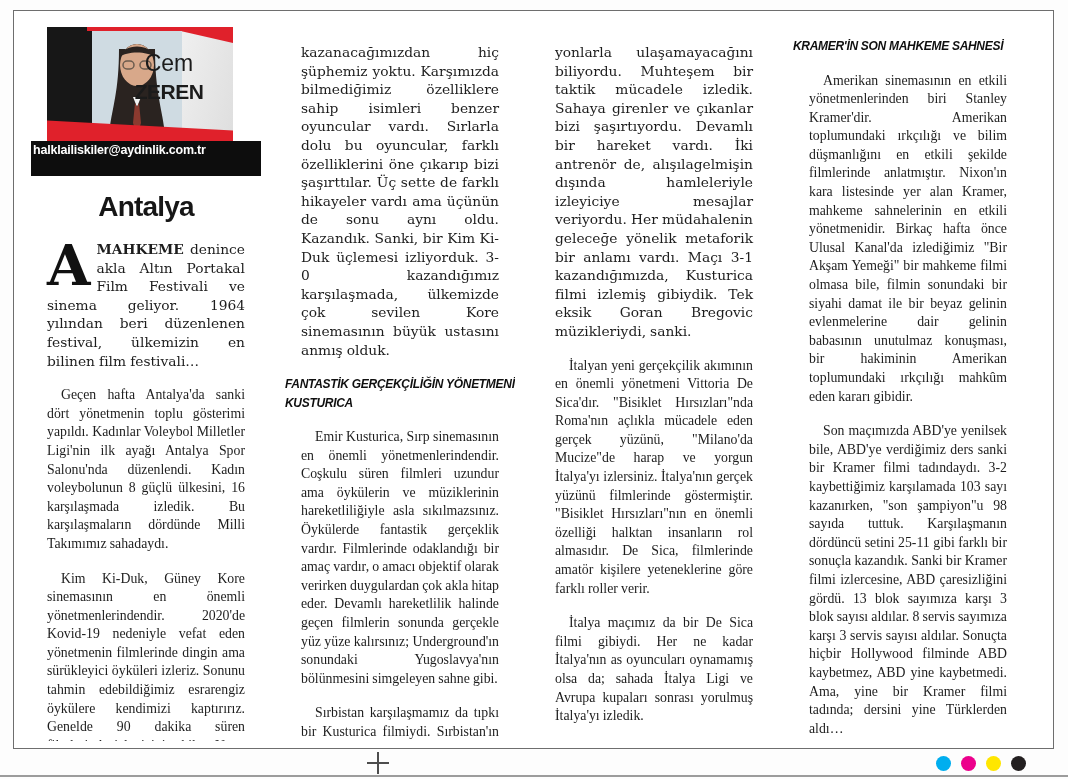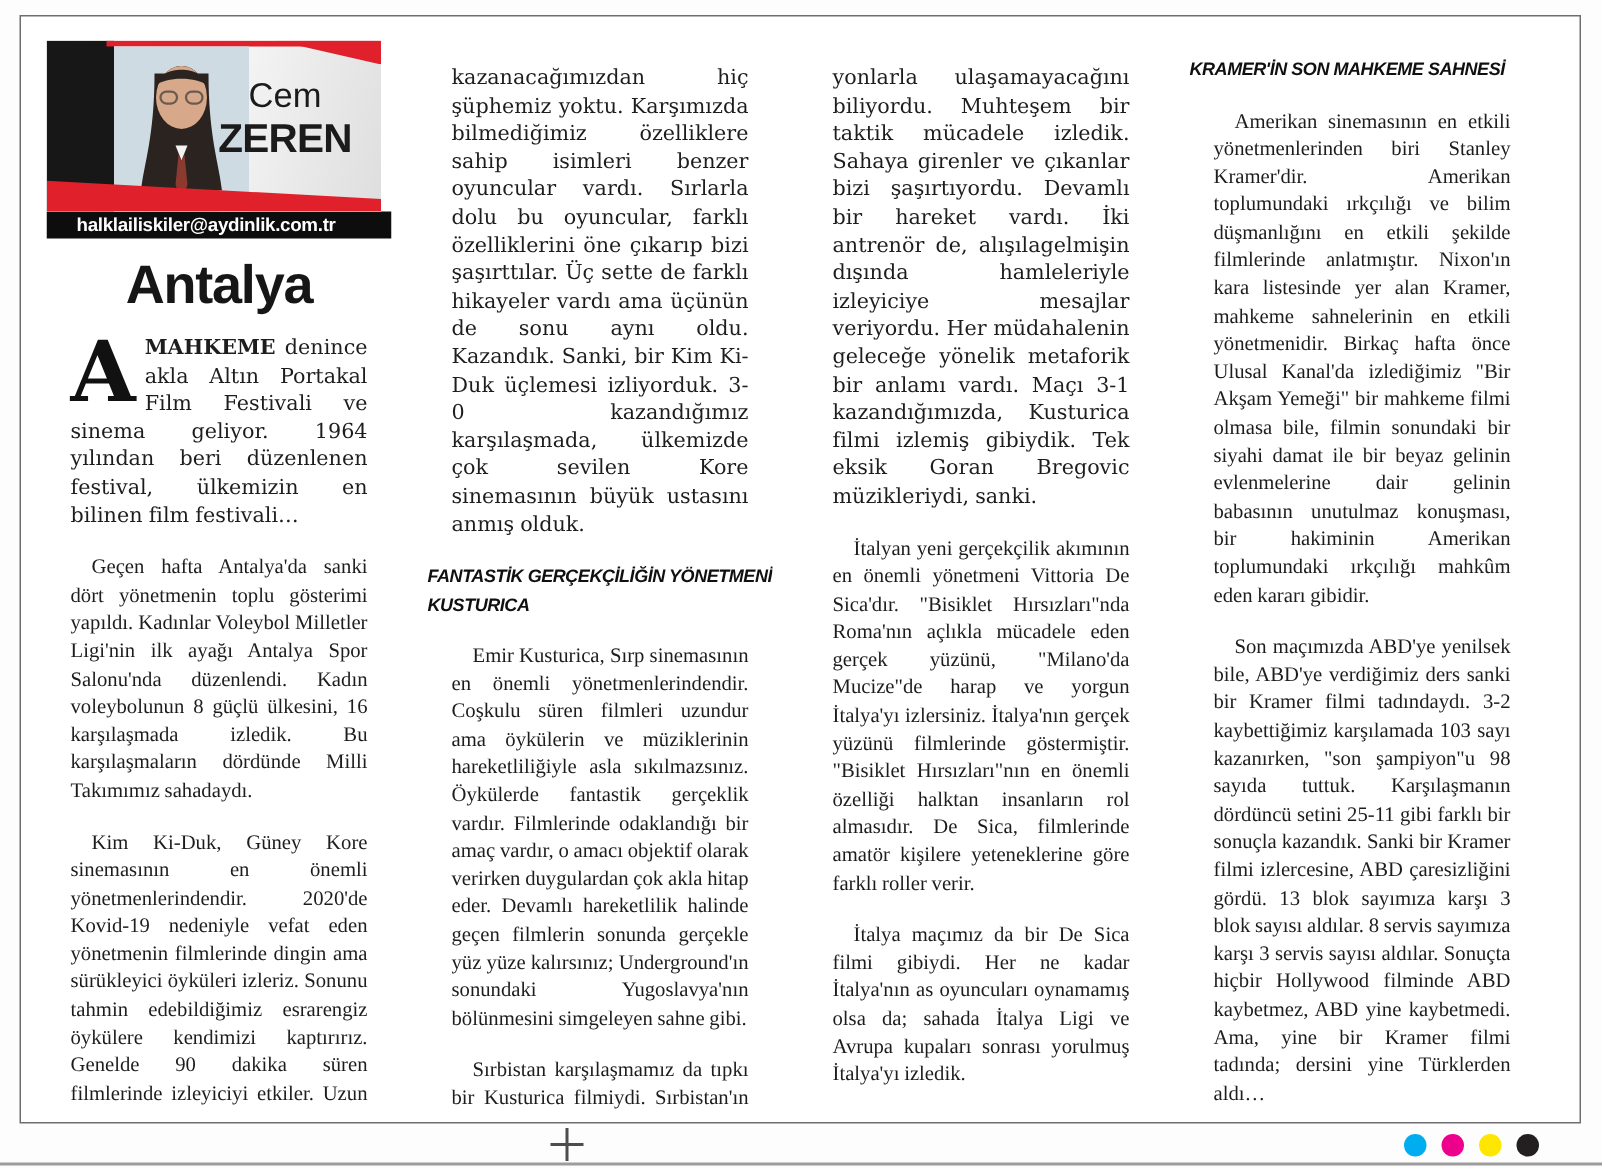--- a/index.html
+++ b/index.html
@@ -26,52 +26,53 @@
     margin:10px 0 6px;font-family:"Liberation Sans", sans-serif;
     font-style:italic;font-weight:bold;font-size:12px;line-height:18.5px;
     color:#101010;letter-spacing:-0.3px;
   }
   .dropcap{
     float:left;font-weight:bold;font-size:56px;line-height:44px;
     padding:3px 6px 0 0;color:#111;
   }
   
   .card{
-    position:relative;width:223px;height:114px;overflow:hidden;
+    position:relative;width:186px;height:114px;overflow:hidden;
     background:linear-gradient(105deg,#ffffff 0%,#f3f3f3 55%,#dedede 100%);
+    margin-left:16px;
   }
   .card .left-panel{position:absolute;left:0;top:0;width:45px;height:114px;background:#171717;}
   .card .top-strip{position:absolute;left:40px;top:0;width:190px;height:4px;background:#e0212b;}
   .card .corner-wedge{
     position:absolute;right:0;top:0;width:70px;height:16px;background:#e0212b;
     clip-path:polygon(0 0,100% 0,100% 100%);
   }
   .card .bottom-band{
     position:absolute;left:0;top:0;width:230px;height:114px;background:#e0212b;
     clip-path:polygon(0 82%,100% 93%,100% 100%,0 100%);
   }
   .photo{
     position:absolute;left:45px;top:4px;width:90px;height:110px;overflow:hidden;
     background:linear-gradient(180deg,#cfdbe2,#b9c7cf);
   }
   .byline{
     position:absolute;right:14px;top:22px;width:100px;text-align:center;
     font-family:"Liberation Sans", sans-serif;color:#1b1b1b;
   }
   .byline .first{display:block;font-size:23px;font-weight:400;line-height:28px;}
-  .byline .last{display:block;font-size:27px;font-weight:bold;line-height:30px;letter-spacing:-0.5px;}
+  .byline .last{display:block;font-size:21px;font-weight:bold;line-height:30px;letter-spacing:-0.5px;}
   .email-bar{
-    width:230px;height:18px;background:#0d0d0d;color:#fff;
+    width:230px;height:35px;background:#0d0d0d;color:#fff;
     font-family:"Liberation Sans", sans-serif;font-weight:bold;font-size:12.5px;
-    line-height:18px;padding-left:20px;box-sizing:border-box;letter-spacing:-0.2px;
+    line-height:18px;padding-left:2px;box-sizing:border-box;letter-spacing:-0.2px;
   }
   .title{
     margin:13px 0 9px;text-align:center;
     font-family:"Liberation Sans", sans-serif;font-weight:bold;
-    font-size:36px;line-height:35px;color:#161616;letter-spacing:-0.8px;
+    font-size:28px;line-height:35px;color:#161616;letter-spacing:-0.8px;
   }
   
   .reg-mark{position:absolute;left:367px;top:752px;width:22px;height:22px;}
   .reg-mark::before{content:"";position:absolute;left:0;top:10px;width:22px;height:2px;background:#4d4d4d;}
   .reg-mark::after{content:"";position:absolute;left:10px;top:0;width:2px;height:22px;background:#4d4d4d;}
   .dots{position:absolute;left:936px;top:756px;display:flex;gap:10px;}
   .dot{width:15px;height:15px;border-radius:50%;}
   .bottom-edge{position:absolute;left:0;top:775px;width:1068px;height:2px;background:#9c9c9c;}
 </style>
 </head>

